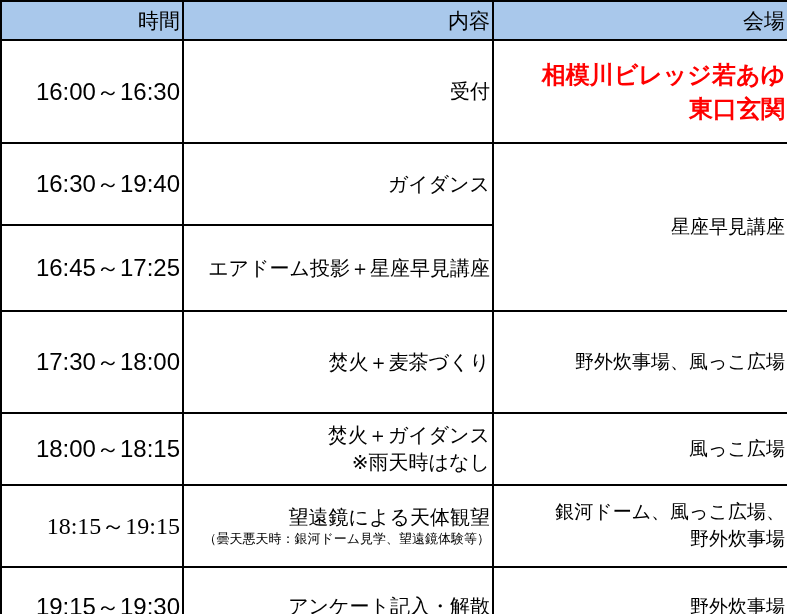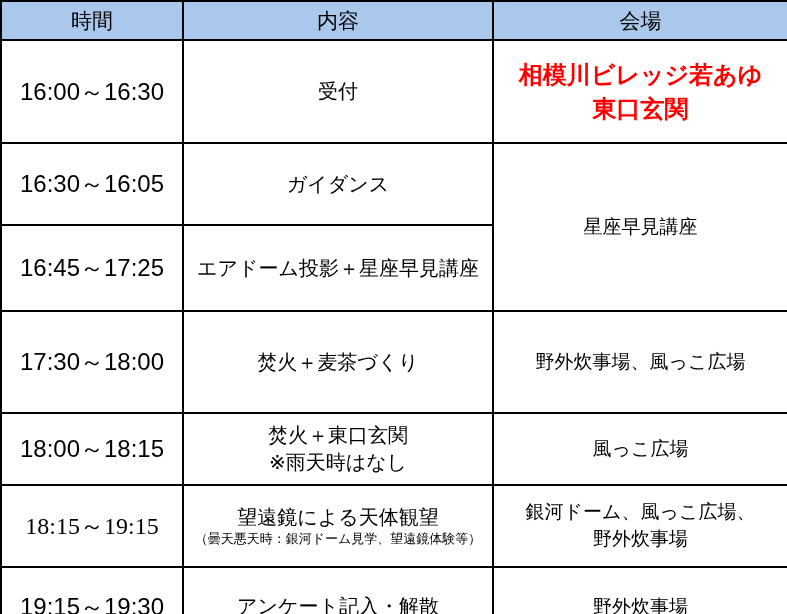--- a/index.html
+++ b/index.html
@@ -24,21 +24,21 @@
     width: 787px;
     height: 614px;
     border: 2px solid var(--border);
     border-bottom-width: 3px;
   }
   col.col-time    { width: 182px; }
   col.col-content { width: 310px; }
   col.col-venue   { width: 295px; }
   th, td {
     border: 2px solid var(--border);
-    text-align: center;
+    text-align: right;
     vertical-align: middle;
     padding: 8px 2px;
     overflow: hidden;
   }
   tr.header-row { height: 30px; }
   tr.row-1 { height: 103px; }
   tr.row-2 { height: 82px; }
   tr.row-3 { height: 86px; }
   tr.row-4 { height: 102px; }
   tr.row-5 { height: 64px; }
@@ -90,37 +90,37 @@
   <tbody>
     <tr class="row-1">
       <td class="time">16:00～16:30</td>
       <td class="content">受付</td>
       <td class="venue venue-red">
         <div class="line">相模川ビレッジ若あゆ</div>
         <div class="line">東口玄関</div>
       </td>
     </tr>
     <tr class="row-2">
-      <td class="time">16:30～16:05</td>
+      <td class="time">16:30～19:40</td>
       <td class="content">ガイダンス</td>
       <td class="venue" rowspan="2">星座早見講座</td>
     </tr>
     <tr class="row-3">
       <td class="time">16:45～17:25</td>
       <td class="content">エアドーム投影＋星座早見講座</td>
     </tr>
     <tr class="row-4">
       <td class="time">17:30～18:00</td>
       <td class="content">焚火＋麦茶づくり</td>
       <td class="venue">野外炊事場、風っこ広場</td>
     </tr>
     <tr class="row-5">
       <td class="time">18:00～18:15</td>
       <td class="content">
-        <div class="line">焚火＋東口玄関</div>
+        <div class="line">焚火＋ガイダンス</div>
         <div class="line">※雨天時はなし</div>
       </td>
       <td class="venue">風っこ広場</td>
     </tr>
     <tr class="row-6">
       <td class="time">18:15～19:15</td>
       <td class="content">
         <div class="line">望遠鏡による天体観望</div>
         <div class="note-small">（曇天悪天時：銀河ドーム見学、望遠鏡体験等）</div>
       </td>

